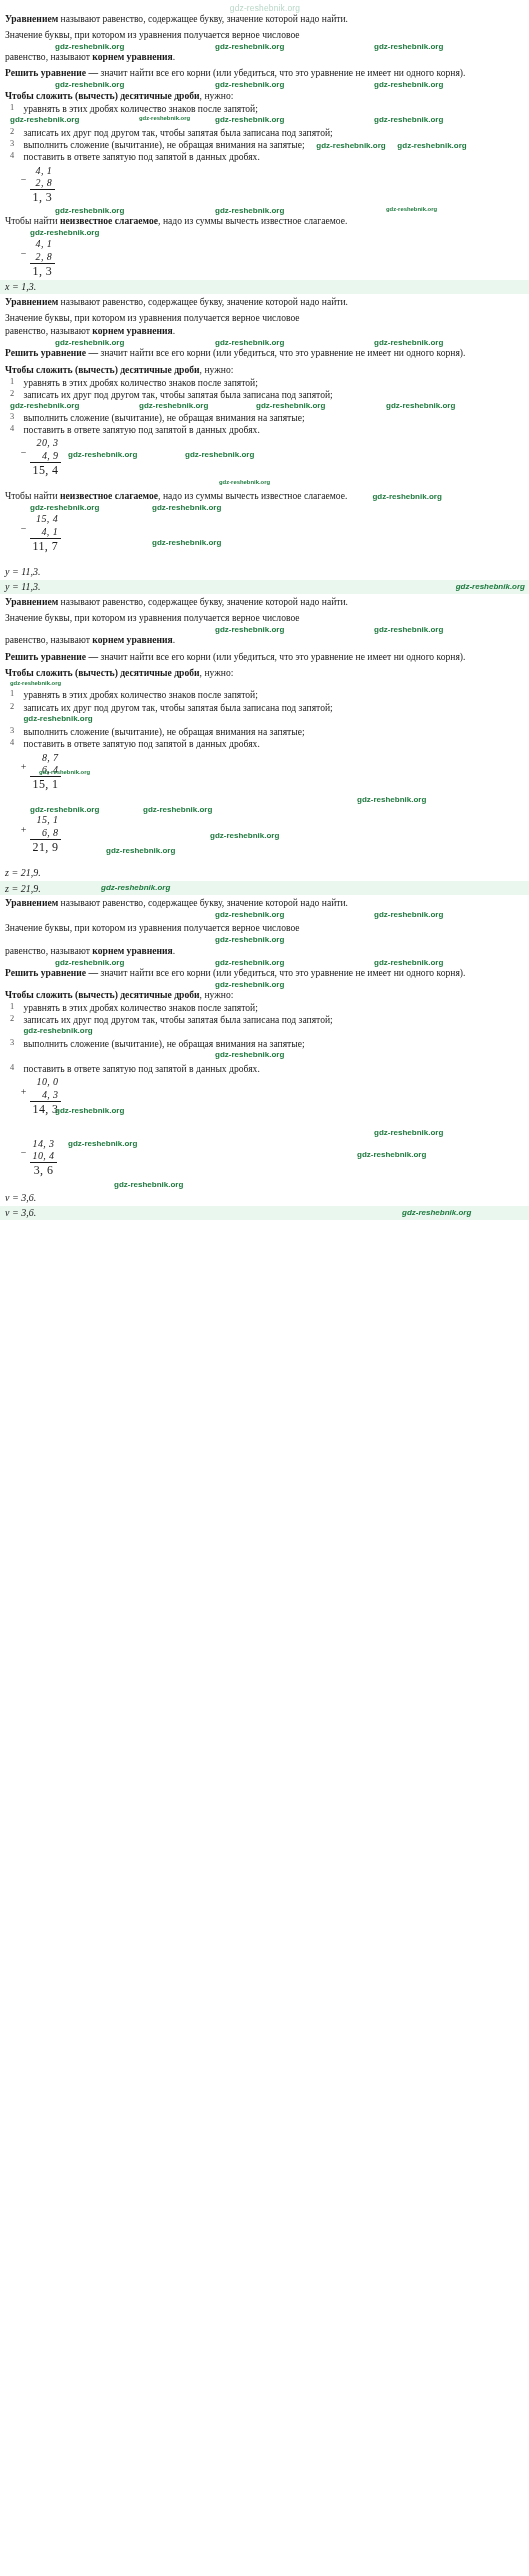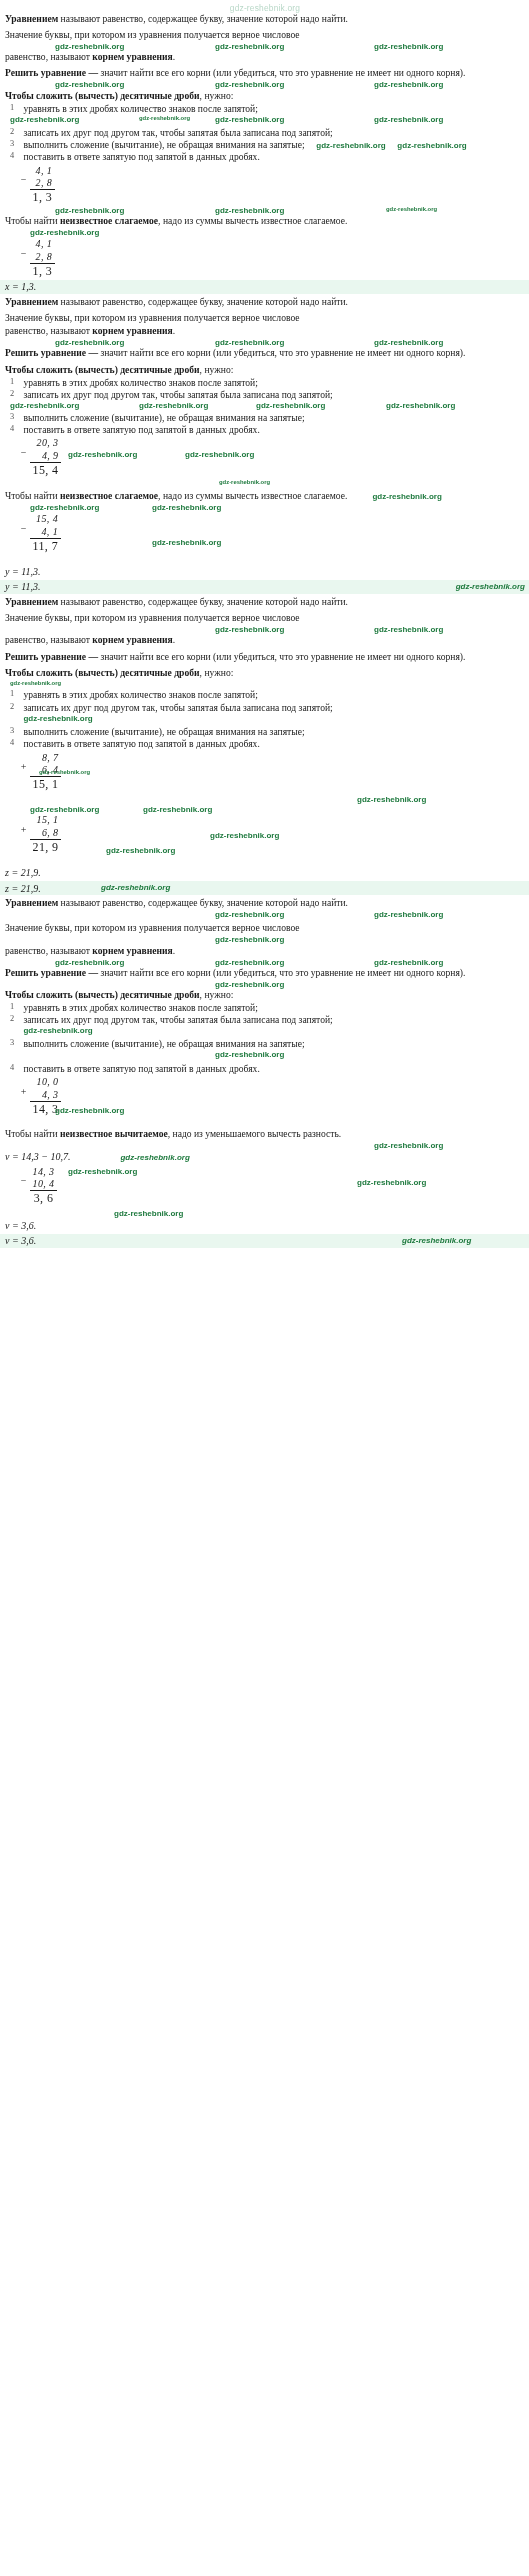--- a/index.html
+++ b/index.html
@@ -354,26 +354,24 @@
     <div class="calc">
       <span class="sign">+</span>
       <div class="row">10, 0</div>
       <div class="row last">4, 3</div>
       <div class="res">14, 3</div>
     </div>
     <div class="wmrow" style="height:10px;">
       <span class="wm" style="left:50px;top:-11.7px;">gdz-reshebnik.org</span>
     </div>
 
-    <p><span>Чтобы найти </span><span class="b">неизвестное вычитаемое</span><span>, надо из уменьшаемого вычесть разность.</span></p>
-    <div class="wmrow">
-      <span class="wm" style="left:369px;">gdz-reshebnik.org</span>
-    </div>
-
-    <p class="eq"><span>v = 14,3 − 10,7.</span><span class="inline-wm" style="margin-left:50px;">gdz-reshebnik.org</span></p>
+    <div class="wmrow">
+      <span class="wm" style="left:369px;">gdz-reshebnik.org</span>
+    </div>
+
     <div class="calc">
       <span class="sign">−</span>
       <div class="row">14, 3</div>
       <div class="row last">10, 4</div>
       <div class="res">3, 6</div>
     </div>
     <div class="wmrow" style="height:11.7px;">
       <span class="wm" style="left:63px;top:-40px;">gdz-reshebnik.org</span>
       <span class="wm" style="left:352px;top:-28.5px;">gdz-reshebnik.org</span>
       <span class="wm" style="left:109px;top:1.7px;">gdz-reshebnik.org</span>

